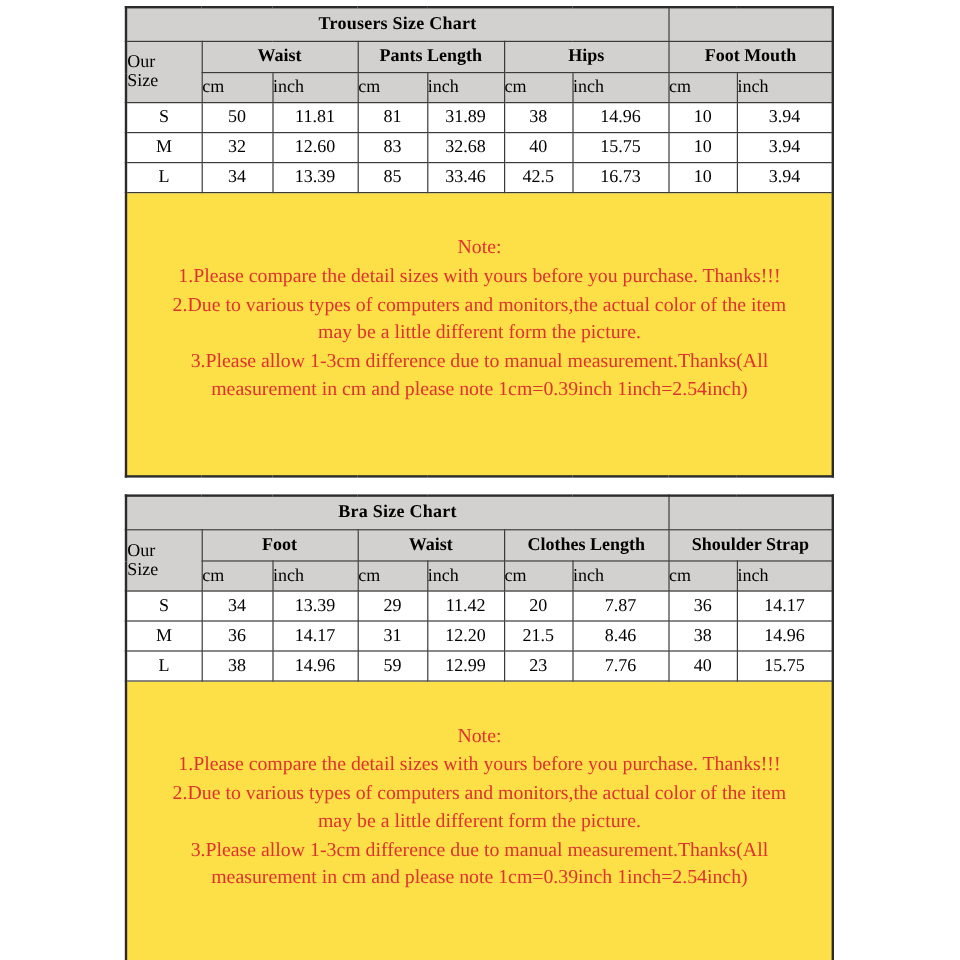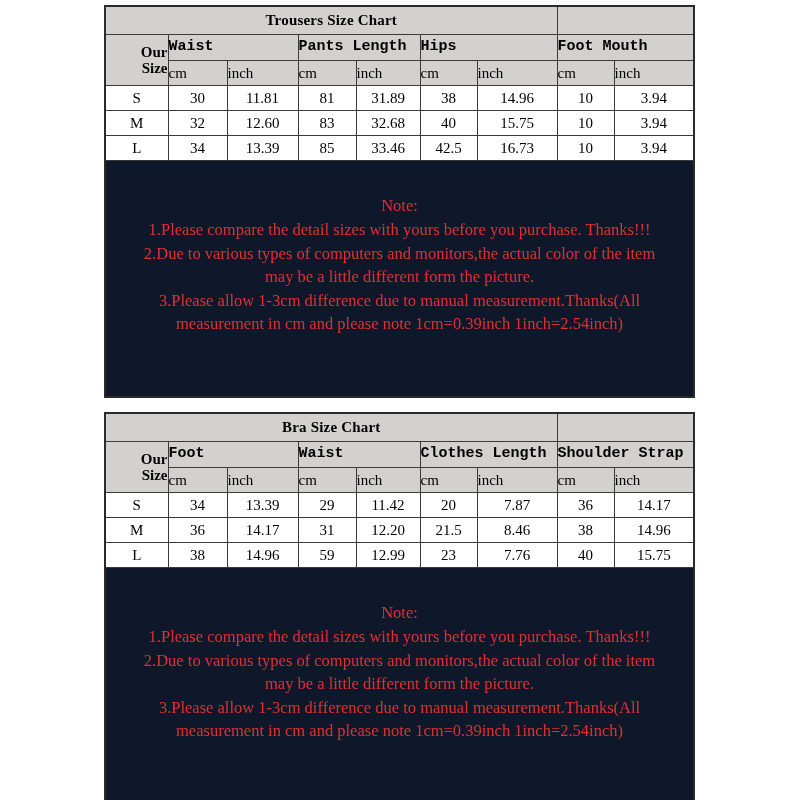--- a/index.html
+++ b/index.html
@@ -53,29 +53,28 @@
     font-weight: bold;
     font-size: 16px;
     height: 27px;
     letter-spacing: .2px;
   }
   .title-blank {
     height: 27px;
   }
 
   .group-cell {
+    text-align: center;
+    font-weight: bold;
+    font-size: 16px;
+    height: 25px;
+  }
+  .oursize-cell {
     text-align: left;
-    font-weight: bold;
-    font-size: 16px;
-    height: 25px;
-    font-family: Liberation Mono, monospace;
-  }
-  .oursize-cell {
-    text-align: right;
-    font-weight: bold;
+    font-weight: normal;
     font-size: 16px;
     line-height: 1.45;
   }
   .unit-cell {
     text-align: left;
     padding-left: 5px;
     font-size: 15px;
     height: 24px;
   }
 
@@ -84,21 +83,21 @@
     height: 24px;
     font-size: 16px;
   }
   .size-label {
     text-align: center;
     height: 24px;
     font-size: 16px;
   }
 
   .note-cell {
-    background: #0f172a;
+    background: #fde047;
     height: 235px;
     vertical-align: top;
     padding: 0;
   }
   .note-inner {
     padding-top: 33px;
     text-align: center;
     color: #e03131;
     font-size: 16.5px;
     line-height: 1.42;
@@ -163,21 +162,21 @@
           <td class="hdr unit-cell">cm</td>
           <td class="hdr unit-cell">inch</td>
           <td class="hdr unit-cell">cm</td>
           <td class="hdr unit-cell">inch</td>
           <td class="hdr unit-cell">cm</td>
           <td class="hdr unit-cell">inch</td>
         </tr>
 
         <tr>
           <td class="size-label">S</td>
-          <td class="data-cell">30</td>
+          <td class="data-cell">50</td>
           <td class="data-cell">11.81</td>
           <td class="data-cell">81</td>
           <td class="data-cell">31.89</td>
           <td class="data-cell">38</td>
           <td class="data-cell">14.96</td>
           <td class="data-cell">10</td>
           <td class="data-cell">3.94</td>
         </tr>
         <tr>
           <td class="size-label">M</td>

